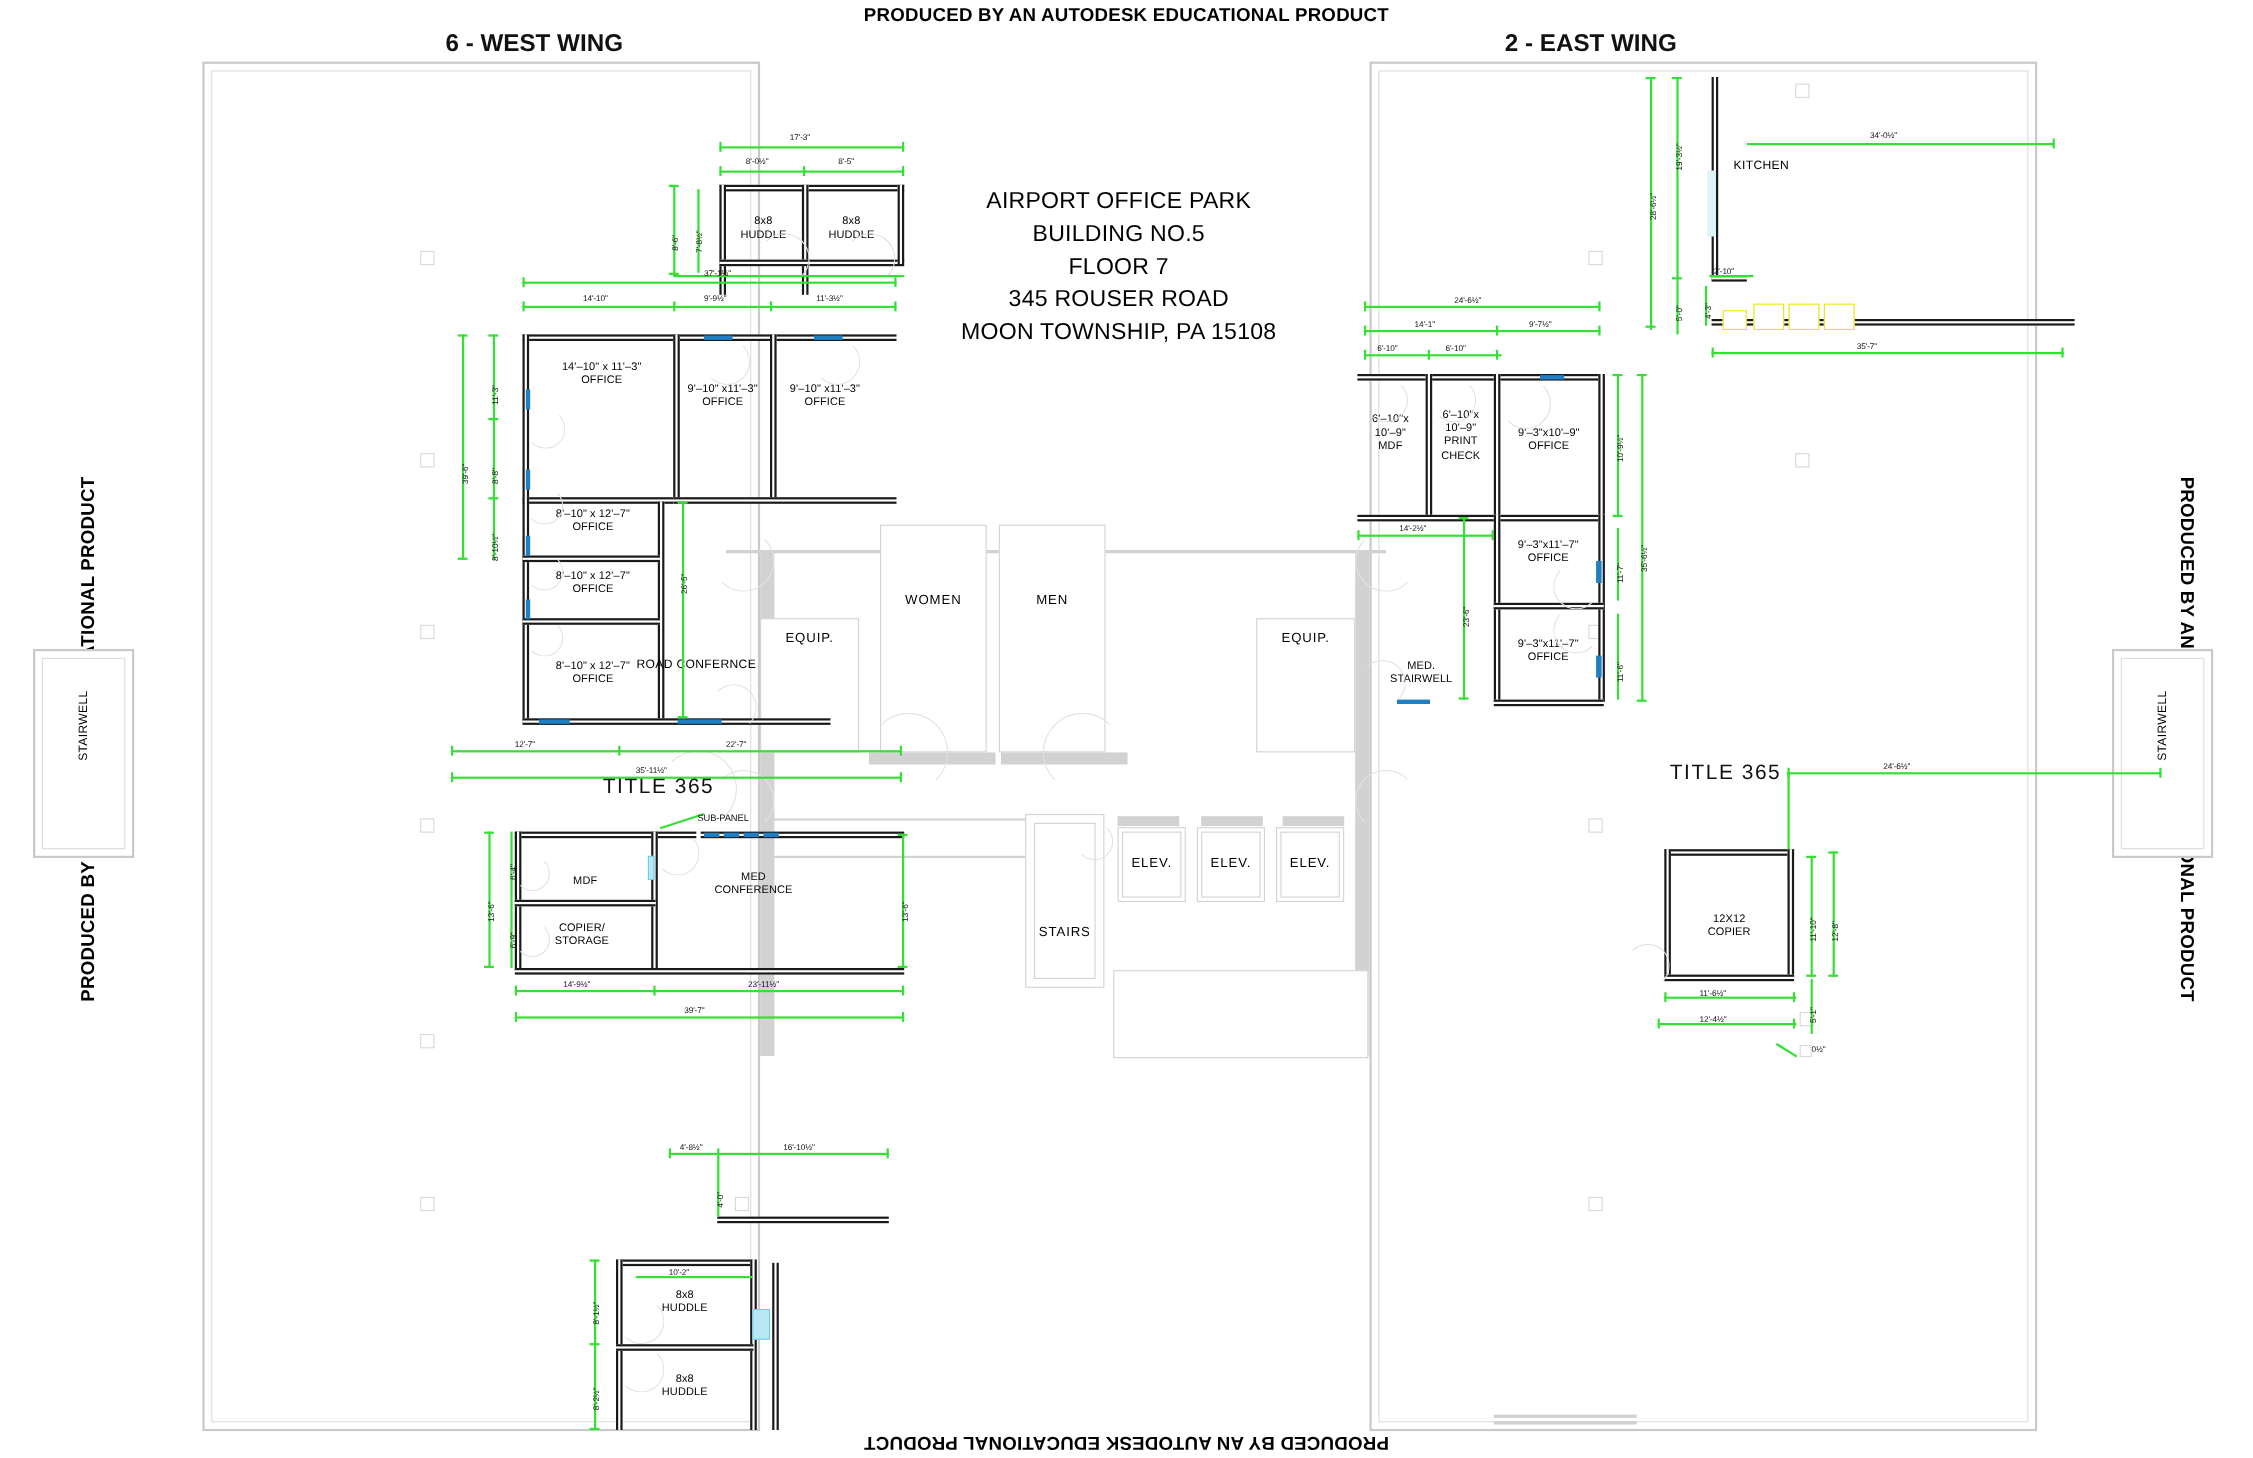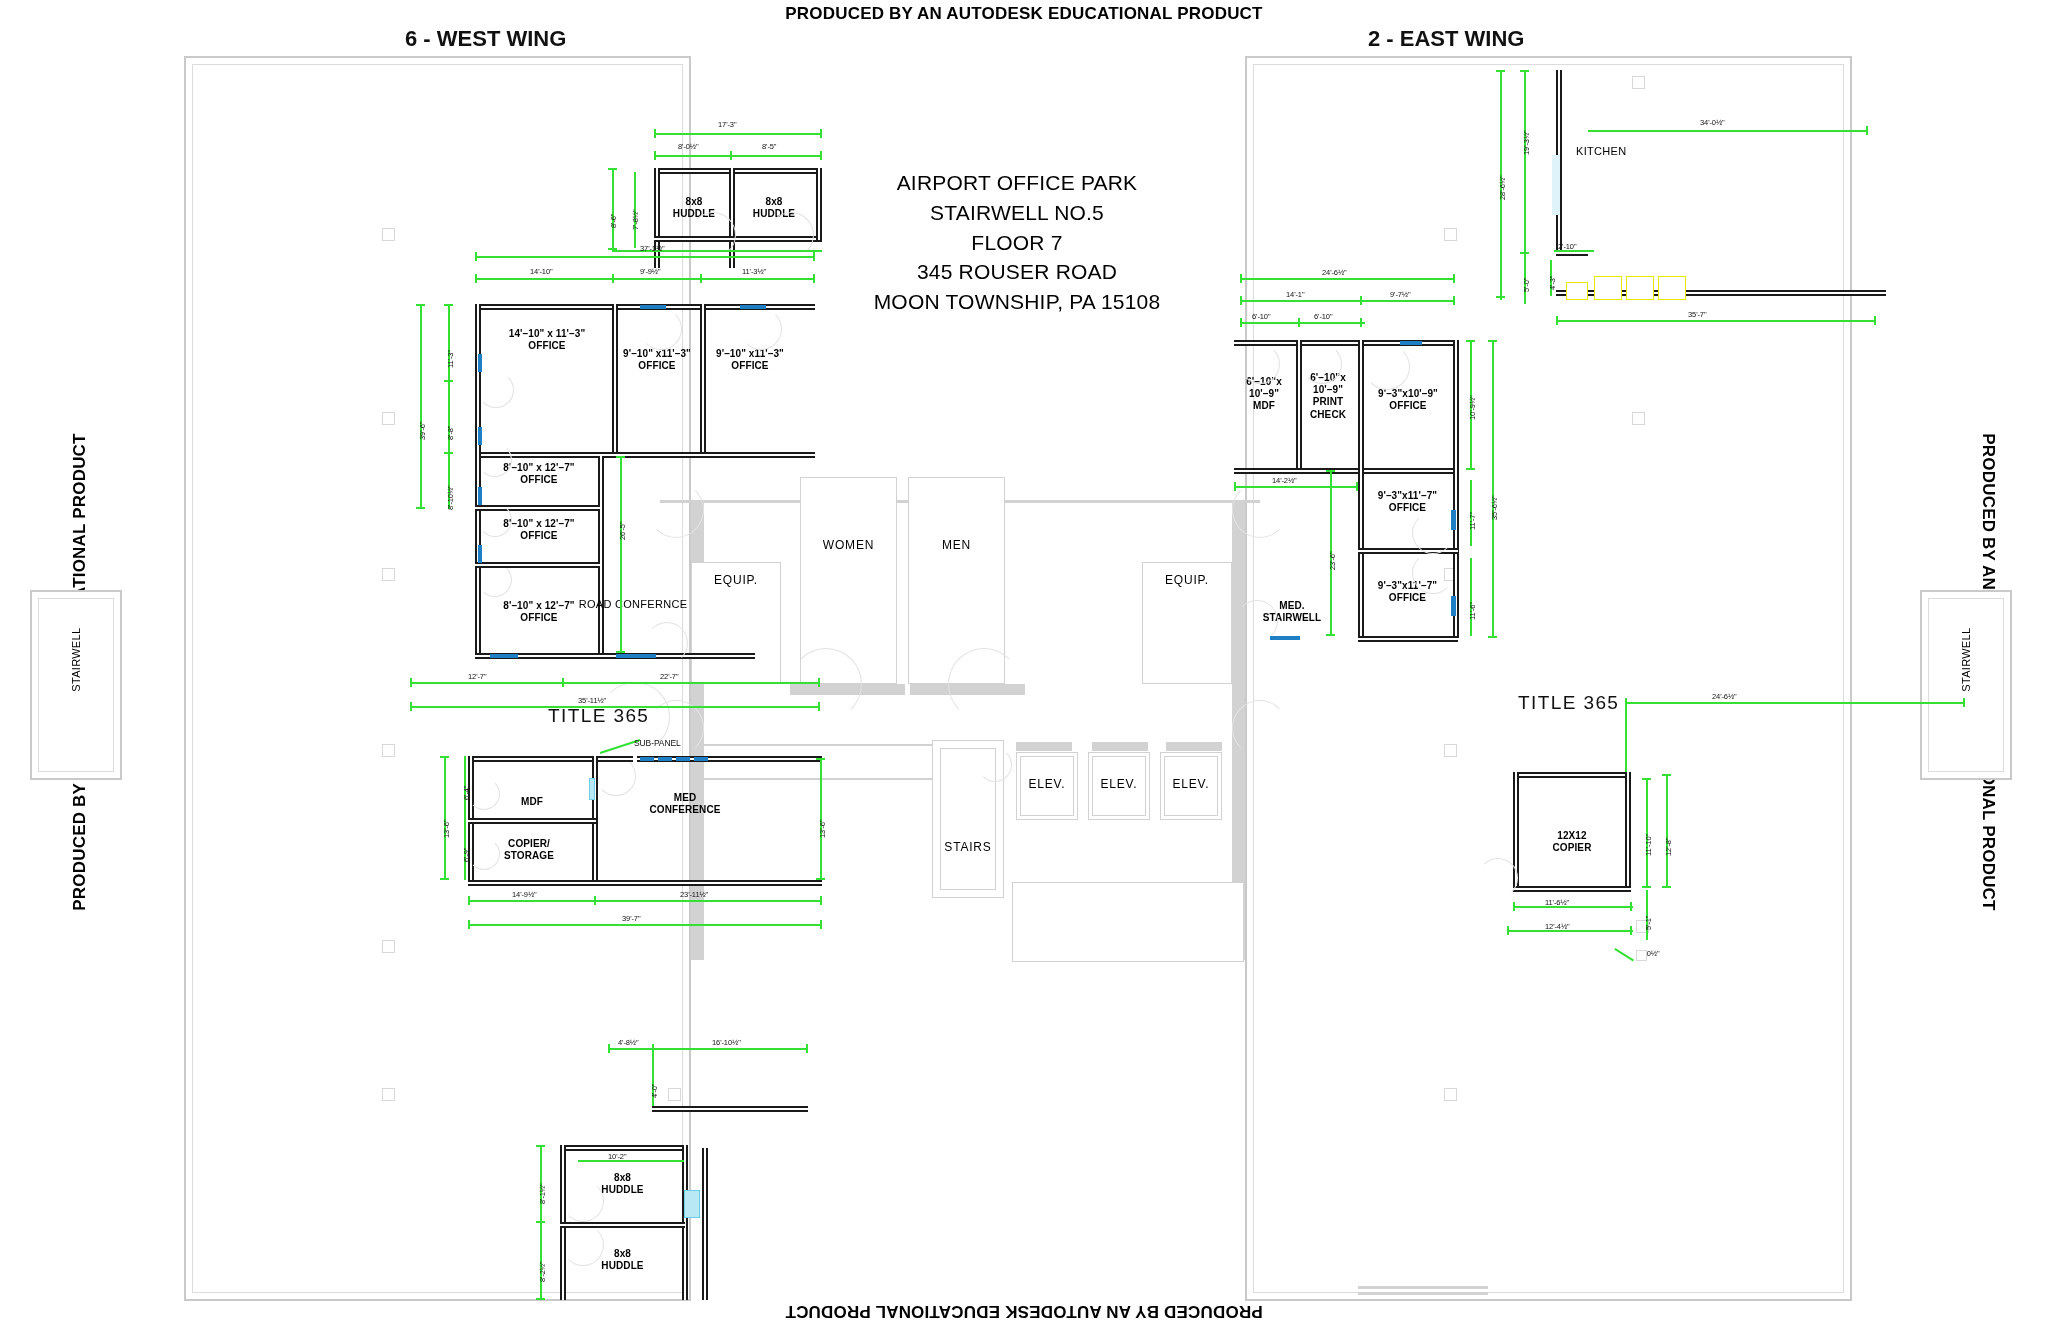--- a/index.html
+++ b/index.html
@@ -80,21 +80,21 @@
   .room-soft {
     position: absolute;
     border: 1px solid #d2d2d2;
     background: #fff;
   }
 
   
   .rlabel {
     position: absolute;
     font-size: 10px;
-    font-weight: bold;
+    font-weight: normal;
     color: #000;
     text-align: center;
     line-height: 1.22;
     white-space: pre-line;
     letter-spacing: .1px;
   }
   .rlabel.med   { font-size: 11px; font-weight: normal; letter-spacing: .3px; }
   .rlabel.big   { font-size: 12px; font-weight: normal; letter-spacing: .8px; }
   .rlabel.vert  { transform: rotate(-90deg); transform-origin: center center; }
 
@@ -267,21 +267,21 @@
   <div class="room-soft" style="left:1012px; top:882px; width:232px; height:80px;"></div>
 
   <div class="swing swing-br" style="left:648px; top:482px; width:56px; height:56px;"></div>
   <div class="swing swing-bl" style="left:1232px; top:482px; width:56px; height:56px;"></div>
   <div class="swing swing-tr" style="left:648px; top:700px; width:56px; height:56px;"></div>
   <div class="swing swing-tl" style="left:1232px; top:700px; width:56px; height:56px;"></div>
   <div class="swing swing-tr" style="left:600px; top:682px; width:70px; height:70px;"></div>
 
   <div id="title-block">
     <span class="tb-line">AIRPORT OFFICE PARK</span>
-    <span class="tb-line">STAIRWELL NO.5</span>
+    <span class="tb-line">BUILDING NO.5</span>
     <span class="tb-line">FLOOR 7</span>
     <span class="tb-line">345 ROUSER ROAD</span>
     <span class="tb-line">MOON TOWNSHIP, PA 15108</span>
   </div>
 
   <div class="wall-d" style="left:654px; top:168px; width:168px;"></div>
   <div class="wall-dv" style="left:654px; top:168px; height:100px;"></div>
   <div class="wall-dv" style="left:729px; top:168px; height:100px;"></div>
   <div class="wall-d" style="left:654px; top:236px; width:82px;"></div>
   <div class="wall-d" style="left:736px; top:236px; width:86px;"></div>

